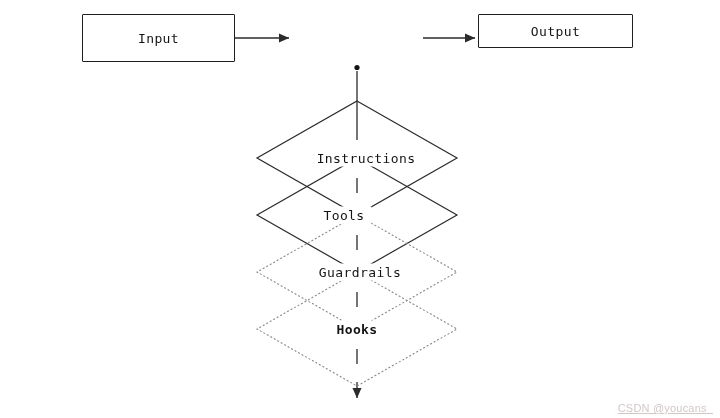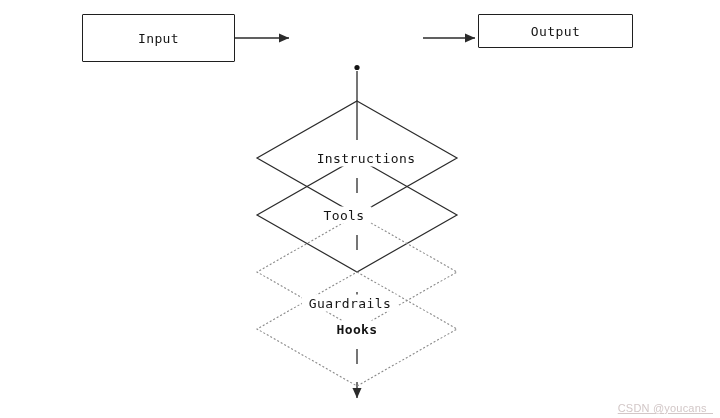--- a/index.html
+++ b/index.html
@@ -47,21 +47,21 @@
     background: #ffffff;
     padding: 1px 7px;
     font-size: 13px;
     font-weight: 500;
     letter-spacing: 0.4px;
     color: #141414;
     white-space: nowrap;
   }
   .ll-0 { left: 366px; top: 158px; }
   .ll-1 { left: 344px; top: 215px; }
-  .ll-2 { left: 350px; top: 272px; margin-top: 31px; }
+  .ll-2 { left: 360px; top: 272px; }
   .ll-3 { left: 357px; top: 329px; font-weight: bold; }
 
   
   .edge        { stroke: #2b2b2b; stroke-width: 1.3; fill: none; }
   .diamond     { stroke: #2b2b2b; stroke-width: 1.2; fill: none; stroke-linejoin: miter; }
   .diamond.dotted { stroke: #8a8a8a; stroke-width: 1.1; stroke-dasharray: 2 2; }
 
   
   .watermark {
     position: absolute;

